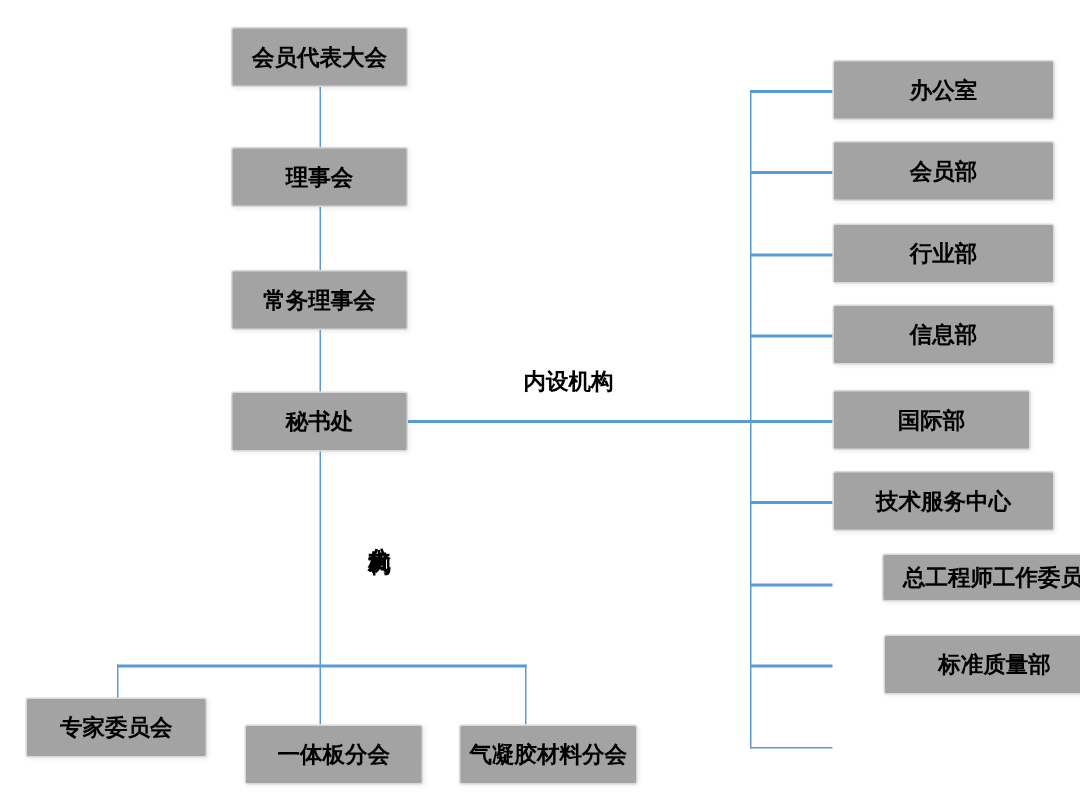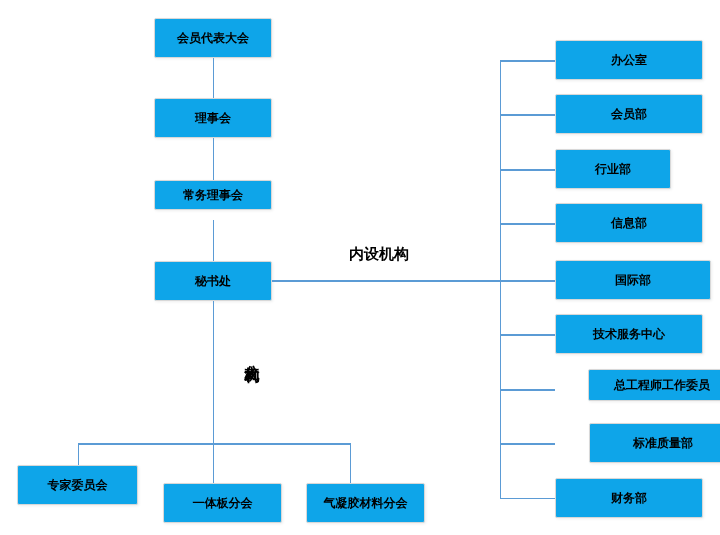--- a/index.html
+++ b/index.html
@@ -14,25 +14,25 @@
     background: #ffffff;
     font-family: "Liberation Sans", "DejaVu Sans", sans-serif;
     overflow: hidden;
   }
   .node {
     position: absolute;
     box-sizing: border-box;
     display: flex;
     align-items: center;
     justify-content: center;
-    background: #0ea5e9;
+    background: #a3a3a3;
     border: 1px solid var(--border, #d8d8d8);
     border-radius: 2px;
     box-shadow: 1px 1px 3px rgba(0,0,0,0.07);
-    font-size: 12px;
+    font-size: 15px;
     font-weight: bold;
     color: var(--text, #000000);
     white-space: nowrap;
     text-align: center;
   }
   .line {
     position: absolute;
     background: var(--line, #5b9bd5);
   }
   .flow-label {
@@ -49,48 +49,47 @@
     white-space: normal;
   }
 </style>
 </head>
 <body style="background: rgb(255, 255, 255);">
 
 <div id="stage">
 
   <div class="node" style="left:154px; top:18px; width:118px; height:40px;">会员代表大会</div>
   <div class="node" style="left:154px; top:98px; width:118px; height:40px;">理事会</div>
-  <div class="node" style="left:154px; top:180px; width:118px; height:30px;">常务理事会</div>
+  <div class="node" style="left:154px; top:180px; width:118px; height:40px;">常务理事会</div>
   <div class="node" style="left:154px; top:261px; width:118px; height:40px;">秘书处</div>
 
   <div class="line" style="left:212.5px; top:58px;  width:1.5px; height:40px;"></div>
   <div class="line" style="left:212.5px; top:138px; width:1.5px; height:42px;"></div>
   <div class="line" style="left:212.5px; top:220px; width:1.5px; height:41px;"></div>
 
   <div class="flow-label" style="left:349px; top:245px;text-align:right;">内设机构</div>
   <div class="line" style="left:272px;   top:280px; width:283px;  height:1.5px;"></div>
   <div class="line" style="left:499.5px; top:60px;  width:1.5px;  height:438.5px;"></div>
   <div class="line" style="left:500px; top:60px;    width:55px; height:1.5px;"></div>
   <div class="line" style="left:500px; top:114px;   width:55px; height:1.5px;"></div>
   <div class="line" style="left:500px; top:169px;   width:55px; height:1.5px;"></div>
   <div class="line" style="left:500px; top:223px;   width:55px; height:1.5px;"></div>
   <div class="line" style="left:500px; top:334px;   width:55px; height:1.5px;"></div>
   <div class="line" style="left:500px; top:389px;   width:55px; height:1.5px;"></div>
   <div class="line" style="left:500px; top:443px;   width:55px; height:1.5px;"></div>
   <div class="line" style="left:500px; top:497.5px; width:55px; height:1.5px;"></div>
 
   <div class="node" style="left:555px; top:40px;  width:148px; height:40px;">办公室</div>
   <div class="node" style="left:555px; top:94px;  width:148px; height:40px;">会员部</div>
-  <div class="node" style="left:555px; top:149px; width:116px; height:40px;">行业部</div>
+  <div class="node" style="left:555px; top:149px; width:148px; height:40px;">行业部</div>
   <div class="node" style="left:555px; top:203px; width:148px; height:40px;">信息部</div>
-  <div class="node" style="left:555px; top:260px; width:156px; height:40px;">国际部</div>
+  <div class="node" style="left:555px; top:260px; width:132px; height:40px;">国际部</div>
   <div class="node" style="left:555px; top:314px; width:148px; height:40px;">技术服务中心</div>
   <div class="node" style="left:588px; top:369px; width:148px; height:32px;">总工程师工作委员</div>
   <div class="node" style="left:555px; top:423px; width:148px; height:40px;margin-left:34px;">标准质量部</div>
-  <div class="node" style="left:555px; top:478px; width:148px; height:40px;">财务部</div>
 
   <div class="flow-label vertical" style="left:242px; top:353px;">分支机构</div>
   <div class="line" style="left:212.5px; top:301px; width:1.5px;   height:142px;"></div>
   <div class="line" style="left:77.5px;  top:443px; width:273.5px; height:1.5px;"></div>
   <div class="line" style="left:77.5px;  top:443px; width:1.5px; height:40px;"></div>
   <div class="line" style="left:212.5px; top:443px; width:1.5px; height:40px;"></div>
   <div class="line" style="left:349.5px; top:443px; width:1.5px; height:40px;"></div>
 
   <div class="node" style="left:17px;  top:465px; width:121px; height:40px;">专家委员会</div>
   <div class="node" style="left:163px; top:483px; width:119px; height:40px;">一体板分会</div>

